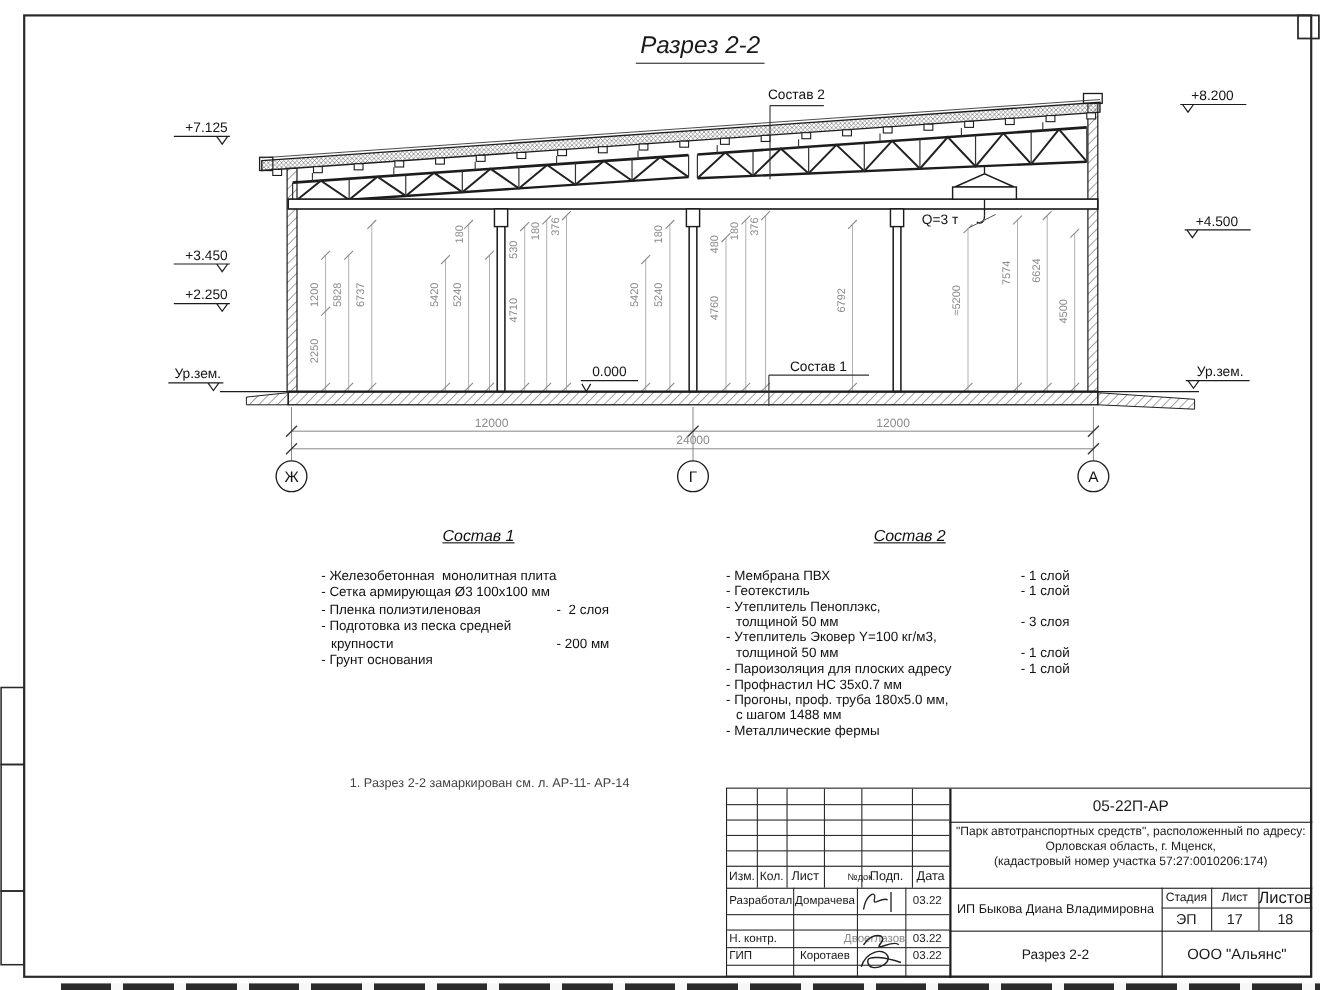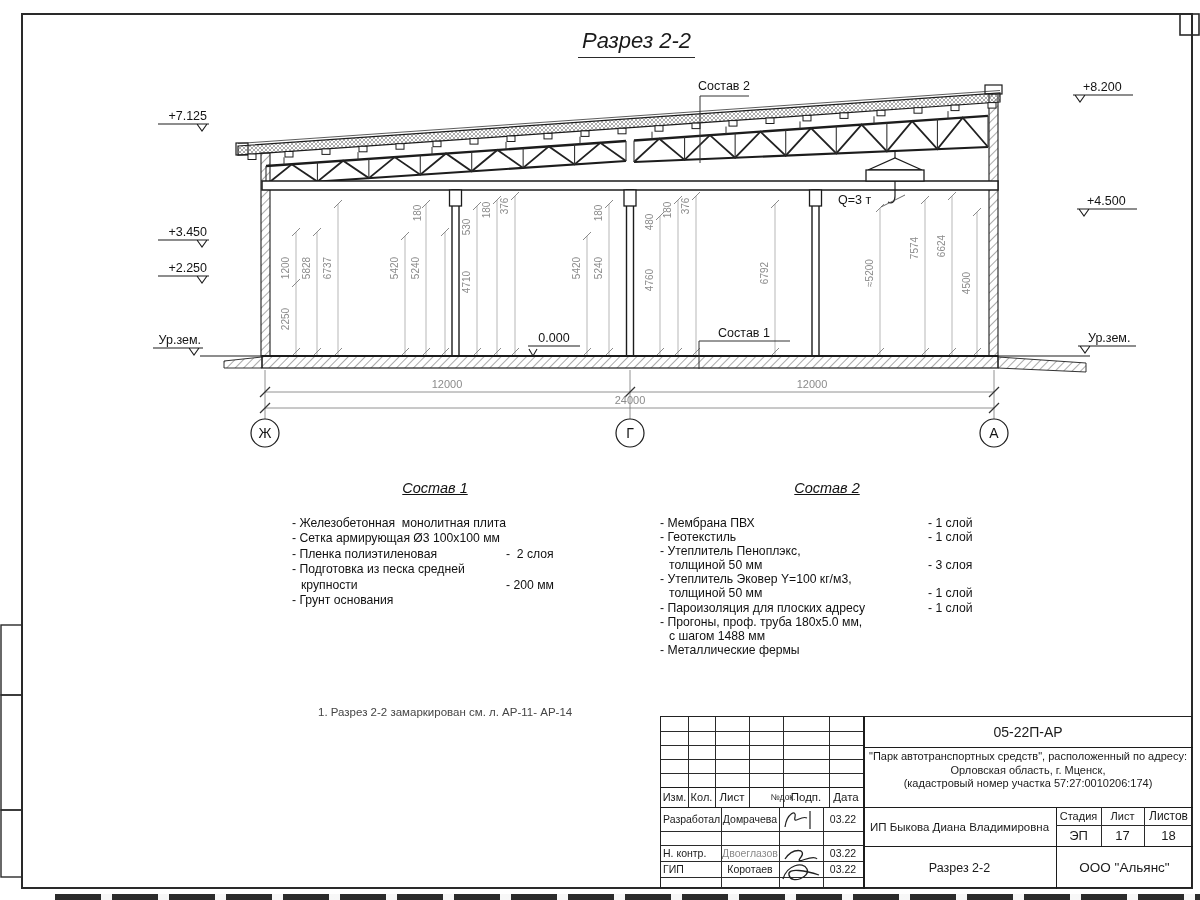--- a/index.html
+++ b/index.html
@@ -28,21 +28,21 @@
   #comp2 .cv{width:66px;}
   .note{font-size:11.5px;color:#454545;}
   
   #tb{left:660px;top:716px;width:532px;height:172px;border:1.8px solid #222;box-sizing:border-box;}
   #tb .ln{position:absolute;background:#2b2b2b;}
   #tb .v{width:1px;}
   #tb .h{height:1px;}
   #tb .thick{background:#1c1c1c;}
   #tb .cell{position:absolute;display:flex;align-items:center;justify-content:center;text-align:center;}
   #tb .sm{font-size:10.5px;}
-  #tb .faded{color:#8a8a8a;}
+  #tb .faded{color:#8a8a8a;padding-left:45px;}
   .scan-strip{left:55px;right:0;bottom:0;height:6px;
      background:repeating-linear-gradient(90deg,#141414 0 46px,#f6f6f6 46px 57px);opacity:.9;}
 </style>
 </head>
 <body>
 
 <div id="sheet">
 
   <svg width="1200" height="900" viewBox="0 0 1200 900">
     <defs>
@@ -363,20 +363,24 @@
         <div class="crow ind">
           <span class="ct">толщиной 50 мм</span>
           <span class="cv">- 1 слой</span>
         </div>
 
         <div class="crow">
           <span class="ct">- Пароизоляция для плоских адресу</span>
           <span class="cv">- 1 слой</span>
         </div>
 
+        <div class="crow">
+          <span class="ct">- Профнастил НС 35х0.7 мм</span>
+          <span class="cv"></span>
+        </div>
 
         <div class="crow">
           <span class="ct">- Прогоны, проф. труба 180х5.0 мм,</span>
           <span class="cv"></span>
         </div>
 
         <div class="crow ind">
           <span class="ct">с шагом 1488 мм</span>
           <span class="cv"></span>
         </div>
@@ -446,21 +450,21 @@
     <div class="cell" style="left:202px;top:0;width:330px;height:30px;font-size:14px;">05-22П-АР</div>
     <div class="abs" style="left:202px;top:33px;width:330px;text-align:center;font-size:11px;line-height:13.5px;">
       <div>"Парк автотранспортных средств",  расположенный по адресу:</div>
       <div>Орловская область, г. Мценск,</div>
       <div>(кадастровый номер участка 57:27:0010206:174)</div>
     </div>
     <div class="cell" style="left:202px;top:90px;width:193px;height:39px;font-size:11.5px;">ИП Быкова Диана Владимировна</div>
     <div class="cell" style="left:202px;top:129px;width:193px;height:43px;font-size:12.5px;">Разрез 2-2</div>
     <div class="cell" style="left:395px;top:90px;width:45px;height:18px;font-size:11px;">Стадия</div>
     <div class="cell" style="left:440px;top:90px;width:43px;height:18px;font-size:11px;">Лист</div>
-    <div class="cell" style="left:483px;top:90px;width:49px;height:18px;font-size:12px;text-align:right;">Листов</div>
+    <div class="cell" style="left:483px;top:90px;width:49px;height:18px;font-size:15px;text-align:right;">Листов</div>
     <div class="cell" style="left:395px;top:108px;width:45px;height:21px;font-size:13px;">ЭП</div>
     <div class="cell" style="left:440px;top:108px;width:43px;height:21px;font-size:13px;">17</div>
     <div class="cell" style="left:483px;top:108px;width:49px;height:21px;font-size:13px;">18</div>
     <div class="cell" style="left:395px;top:129px;width:137px;height:43px;font-size:13.5px;">ООО "Альянс"</div>
   </div>
 
   <div class="abs scan-strip"></div>
 </div>
 
 </body></html>

